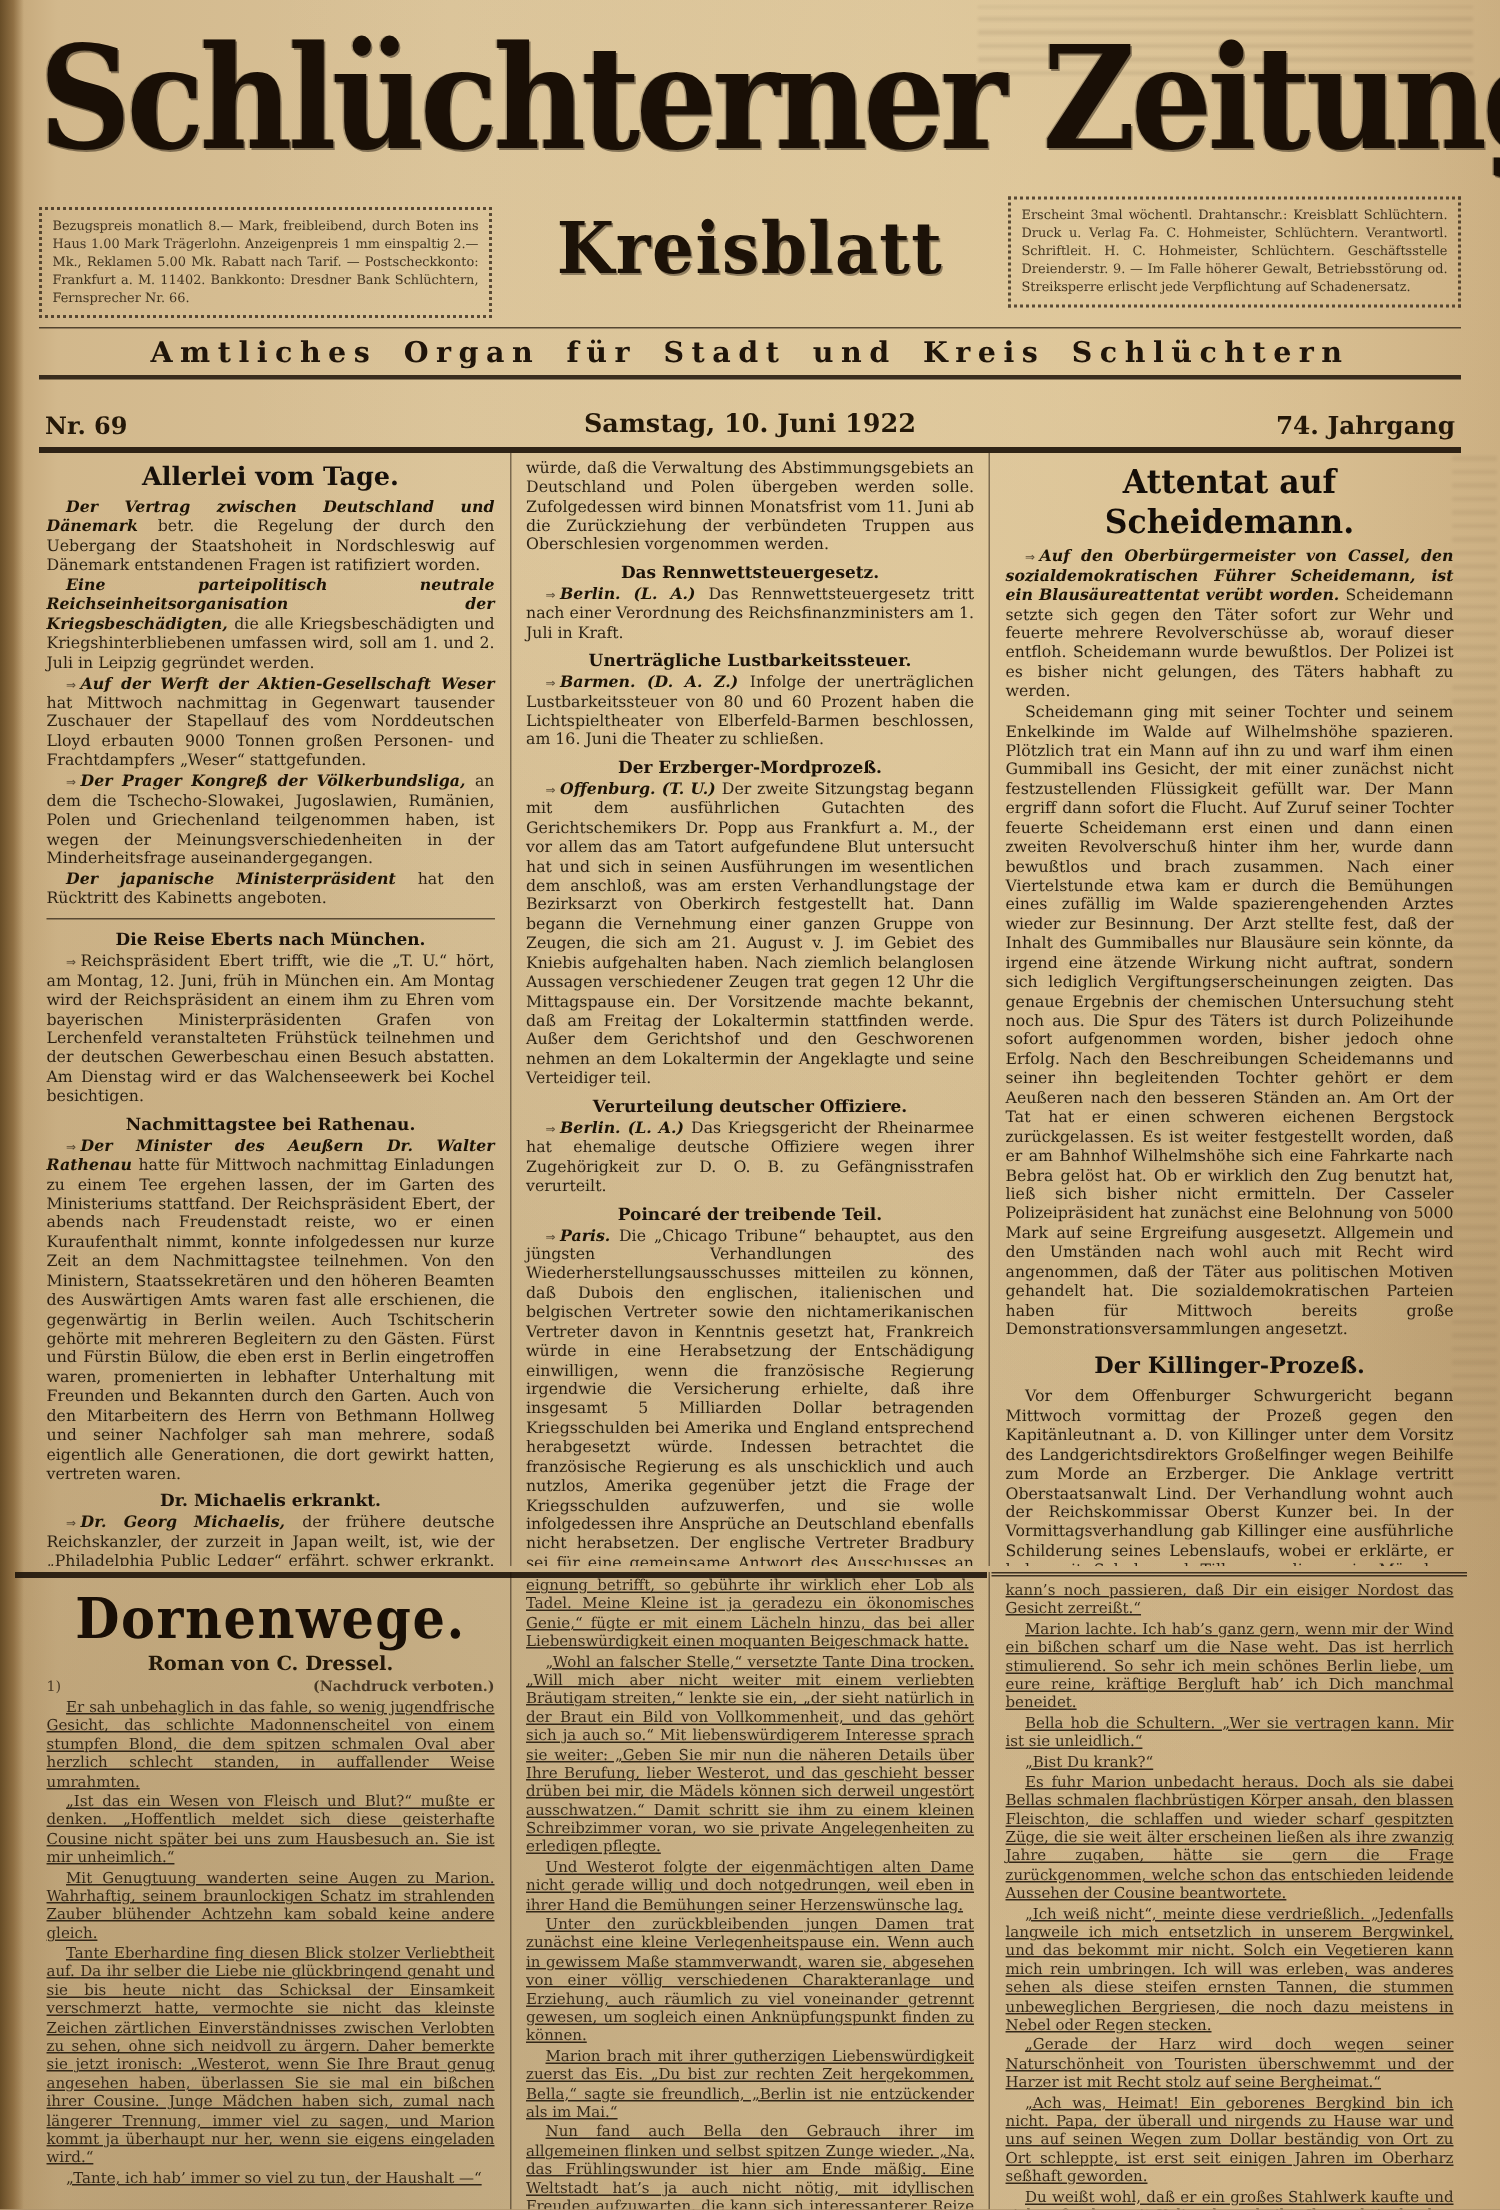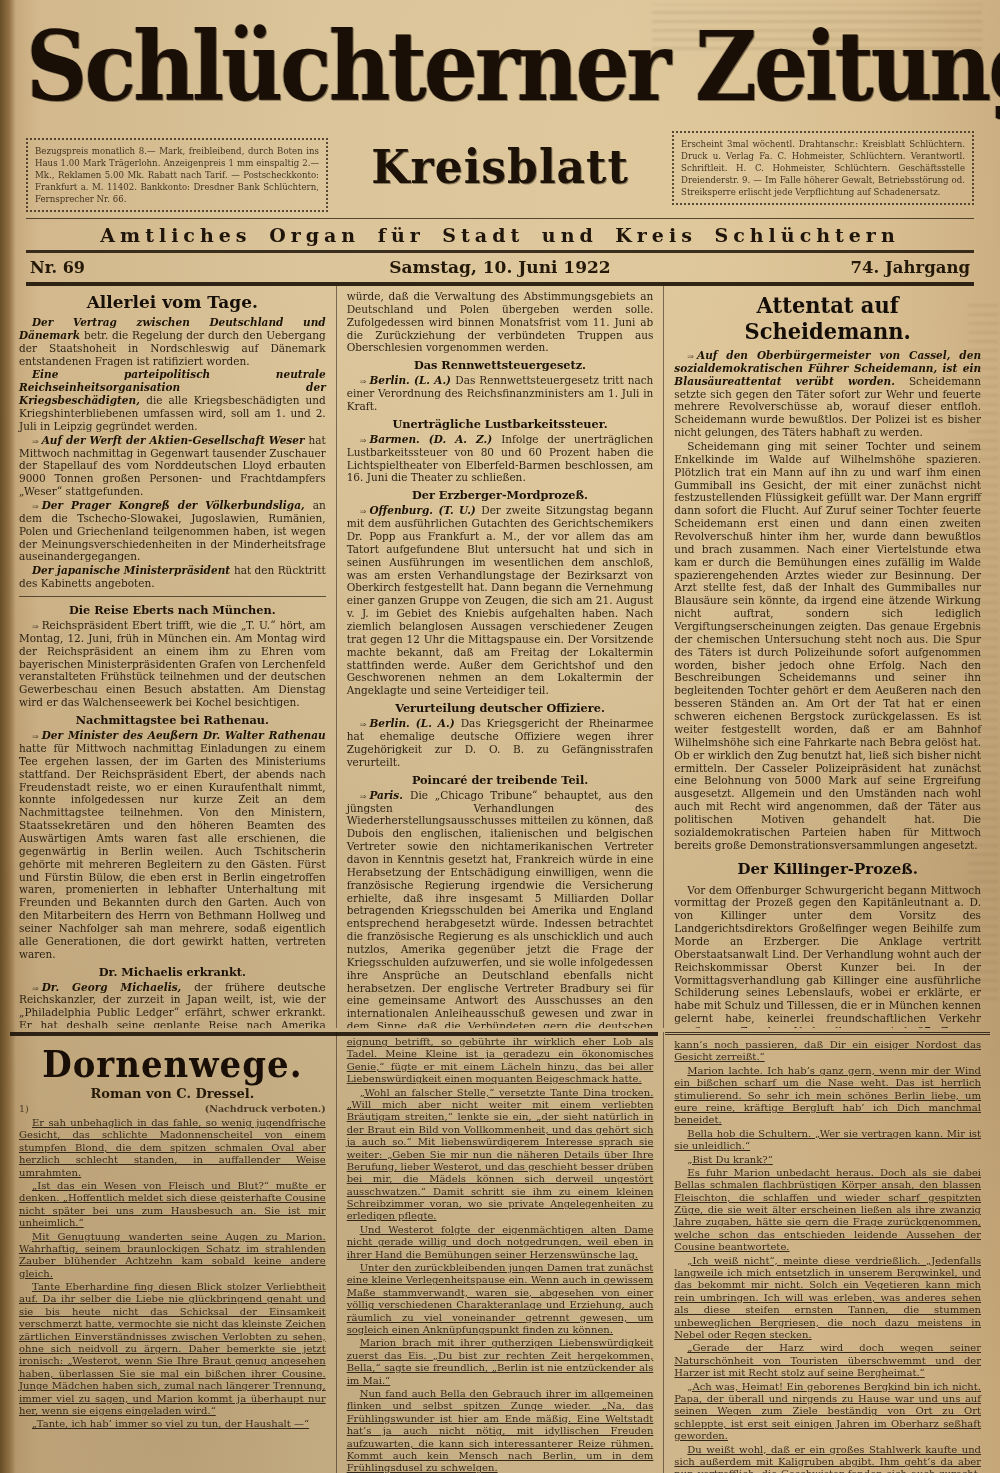--- a/index.html
+++ b/index.html
@@ -40,30 +40,30 @@
     flex:1;text-align:center;font-size:44px;font-weight:bold;color:#1c1208;
     line-height:86px;letter-spacing:1px;transform:scaleY(1.08);
     text-shadow:1px 1px 0 rgba(25,15,6,.4);
   }
   .organ{
     margin-top:6px;border-top:1px solid rgba(40,28,16,.75);border-bottom:3px solid rgba(30,20,10,.85);
     text-align:center;font-size:19px;font-weight:bold;letter-spacing:5px;
     padding:5px 0 4px;color:#20150a;word-spacing:6px;
   }
   .date-row{
-    display:flex;align-items:center;padding:4px 4px 5px;
+    display:flex;align-items:center;padding:20px 4px 5px;
     border-bottom:4px solid rgba(28,18,8,.9);
     font-size:15px;font-weight:bold;color:#241808;
   }
   .date-row .issue{flex:0 0 200px;text-align:left;font-size:16px;}
   .date-row .date{flex:1;text-align:center;font-size:17px;}
   .date-row .vol{flex:0 0 200px;text-align:right;font-size:16.5px;}
 
   
-  .news-row,.novel-row{display:flex;align-items:stretch;padding:0 10px;}
+  .news-row,.novel-row{display:flex;align-items:stretch;padding:0 22px;}
   .news-row{height:742px;}
   .novel-row{height:455px;position:relative;margin-top:4px;}
   .col{flex:1 1 0;overflow:hidden;padding:4px 9px 0;min-width:0;}
   .vrule{flex:0 0 1px;background:rgba(42,30,16,.55);margin:0 1px;}
 
   .art-p{margin:0 0 1px;font-size:10.5px;line-height:1.225;text-align:justify;
     text-indent:13px;color:rgba(32,22,11,.95);}
   .art-p.cont{text-indent:0;}
   .lead{font-weight:bold;color:#1e1405;font-style:italic;}
   .pmark{font-size:8px;margin-right:3px;opacity:.75;font-family:"DejaVu Sans",sans-serif;}
@@ -176,17 +176,17 @@
       </div>
     <div class="vrule"></div>
     <div class="col novel-col3">
         <p class="art-p cont">kann’s noch passieren, daß Dir ein eisiger Nordost das Gesicht zerreißt.“</p>
         <p class="art-p">Marion lachte. Ich hab’s ganz gern, wenn mir der Wind ein bißchen scharf um die Nase weht. Das ist herrlich stimulierend. So sehr ich mein schönes Berlin liebe, um eure reine, kräftige Bergluft hab’ ich Dich manchmal beneidet.</p>
         <p class="art-p">Bella hob die Schultern. „Wer sie vertragen kann. Mir ist sie unleidlich.“</p>
         <p class="art-p">„Bist Du krank?“</p>
         <p class="art-p">Es fuhr Marion unbedacht heraus. Doch als sie dabei Bellas schmalen flachbrüstigen Körper ansah, den blassen Fleischton, die schlaffen und wieder scharf gespitzten Züge, die sie weit älter erscheinen ließen als ihre zwanzig Jahre zugaben, hätte sie gern die Frage zurückgenommen, welche schon das entschieden leidende Aussehen der Cousine beantwortete.</p>
         <p class="art-p">„Ich weiß nicht“, meinte diese verdrießlich. „Jedenfalls langweile ich mich entsetzlich in unserem Bergwinkel, und das bekommt mir nicht. Solch ein Vegetieren kann mich rein umbringen. Ich will was erleben, was anderes sehen als diese steifen ernsten Tannen, die stummen unbeweglichen Bergriesen, die noch dazu meistens in Nebel oder Regen stecken.</p>
         <p class="art-p">„Gerade der Harz wird doch wegen seiner Naturschönheit von Touristen überschwemmt und der Harzer ist mit Recht stolz auf seine Bergheimat.“</p>
-        <p class="art-p">„Ach was, Heimat! Ein geborenes Bergkind bin ich nicht. Papa, der überall und nirgends zu Hause war und uns auf seinen Wegen zum Ziele beständig von Ort zu Ort schleppte, ist erst seit einigen Jahren im Oberharz seßhaft geworden.</p>
+        <p class="art-p">„Ach was, Heimat! Ein geborenes Bergkind bin ich nicht. Papa, der überall und nirgends zu Hause war und uns auf seinen Wegen zum Dollar beständig von Ort zu Ort schleppte, ist erst seit einigen Jahren im Oberharz seßhaft geworden.</p>
         <p class="art-p">Du weißt wohl, daß er ein großes Stahlwerk kaufte und sich außerdem mit Kaligruben abgibt. Ihm geht’s da aber nun vortrefflich, die Geschwister fanden sich auch zurecht, nur ich langweile mich zum Sterben und tue daneben nichts als husten, aus reiner Nervosität natürlich.“</p>
       </div>
   </section>
 </div>
 
 </body></html>

